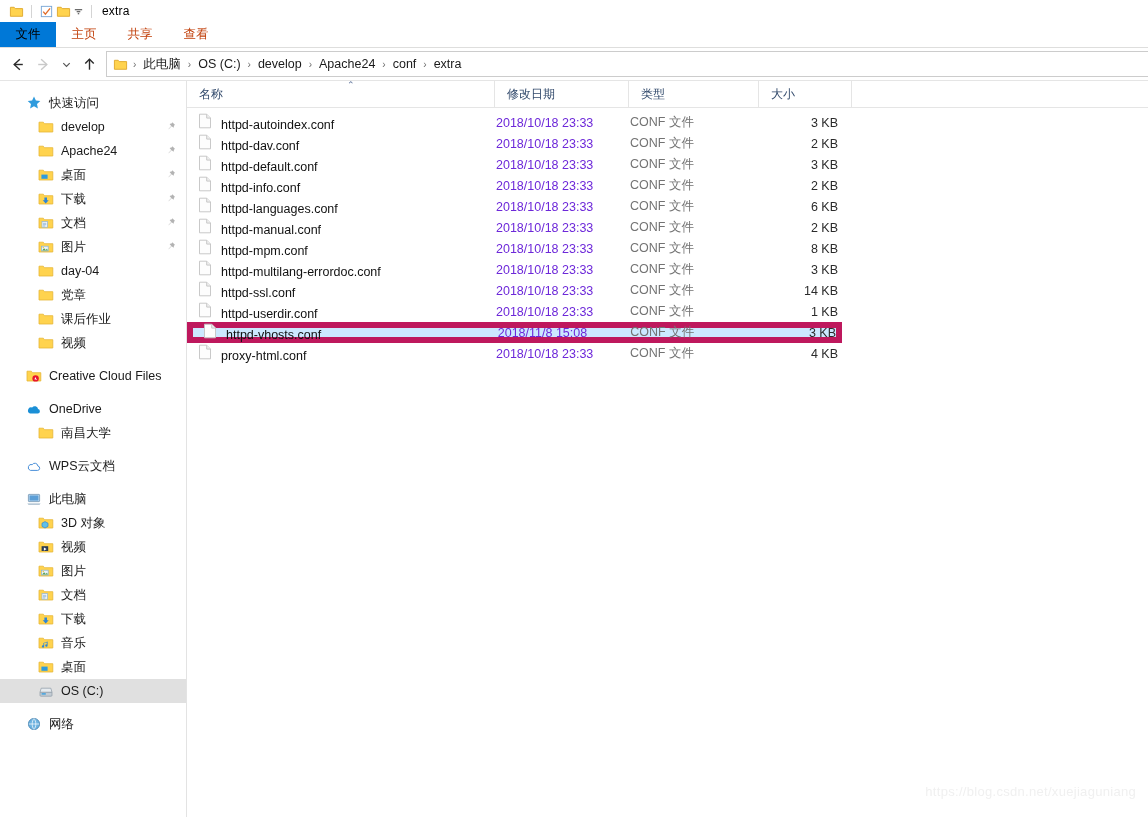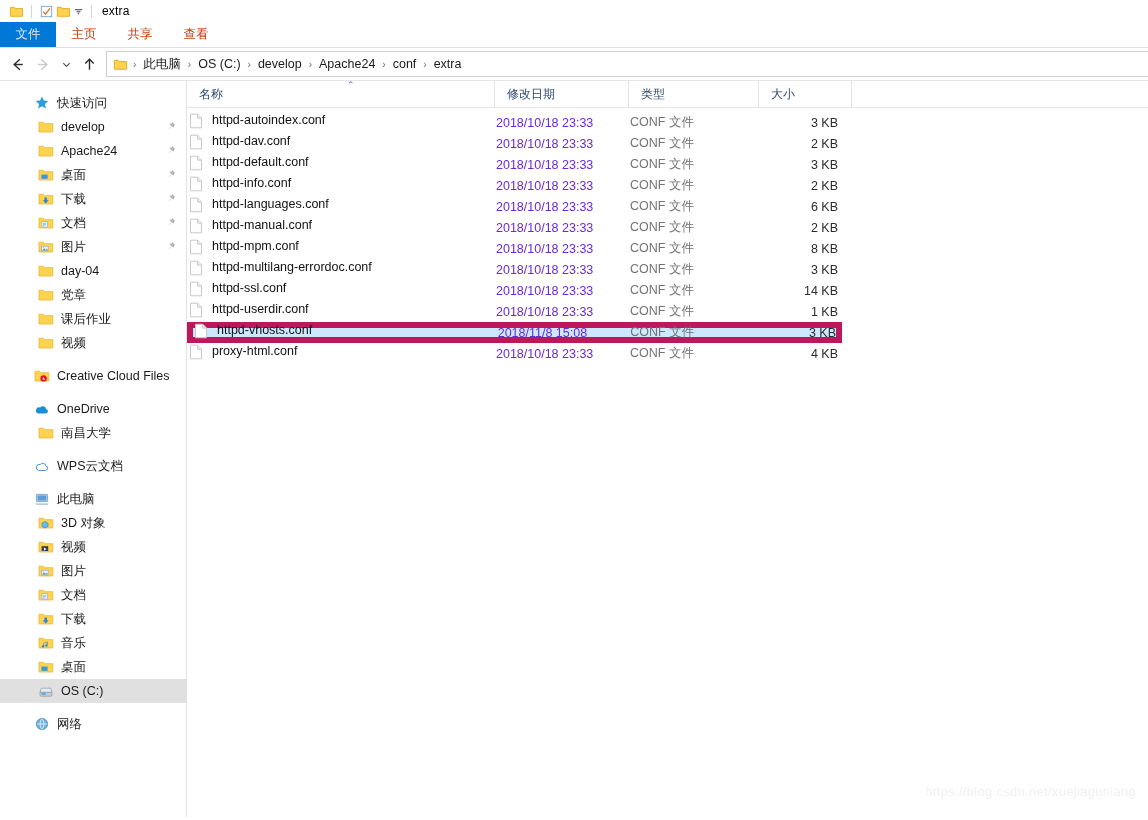--- a/index.html
+++ b/index.html
@@ -67,21 +67,21 @@
     display: flex;
     align-items: center;
     justify-content: center;
     padding: 0 14px;
     font-size: 12.5px;
     color: #c2410c;
     min-width: 28px;
   }
   .tab.active {
     background: #0078d7;
-    color: #e5e5e5;
+    color: #000000;
   }
 
   
   .navbar {
     height: 32px;
     display: flex;
     align-items: center;
     background: #ffffff;
     border-bottom: 1px solid #e5e5e5;
     padding-left: 4px;
@@ -149,21 +149,21 @@
   .nav-row.selected { background: #e0e0e0; }
   .nav-row .ico {
     width: 16px;
     height: 16px;
     margin-right: 7px;
     flex: 0 0 16px;
     display: flex;
     align-items: center;
     justify-content: center;
   }
-  .lvl0 { padding-left: 34px; }
+  .lvl0 { padding-left: 26px; }
   .lvl1 { padding-left: 38px; }
   .pin {
     position: absolute;
     right: 10px;
     top: 50%;
     transform: translateY(-50%);
     width: 10px;
     height: 12px;
     opacity: .75;
   }
@@ -221,23 +221,23 @@
     background: #cce8ff;
     border: 6px solid #be185d;
   }
   .cell {
     box-sizing: border-box;
     overflow: hidden;
     white-space: nowrap;
   }
   .cell-name {
     width: 308px;
-    padding-left: 1px;
-    display: flex;
-    align-items: flex-start;
+    padding-left: 10px;
+    display: flex;
+    align-items: flex-end;
   }
   .cell-name .fname { margin-left: 9px; }
   .cell-date {
     width: 134px;
     color: #6d28d9;
   }
   .cell-type {
     width: 130px;
     color: #737373;
   }

